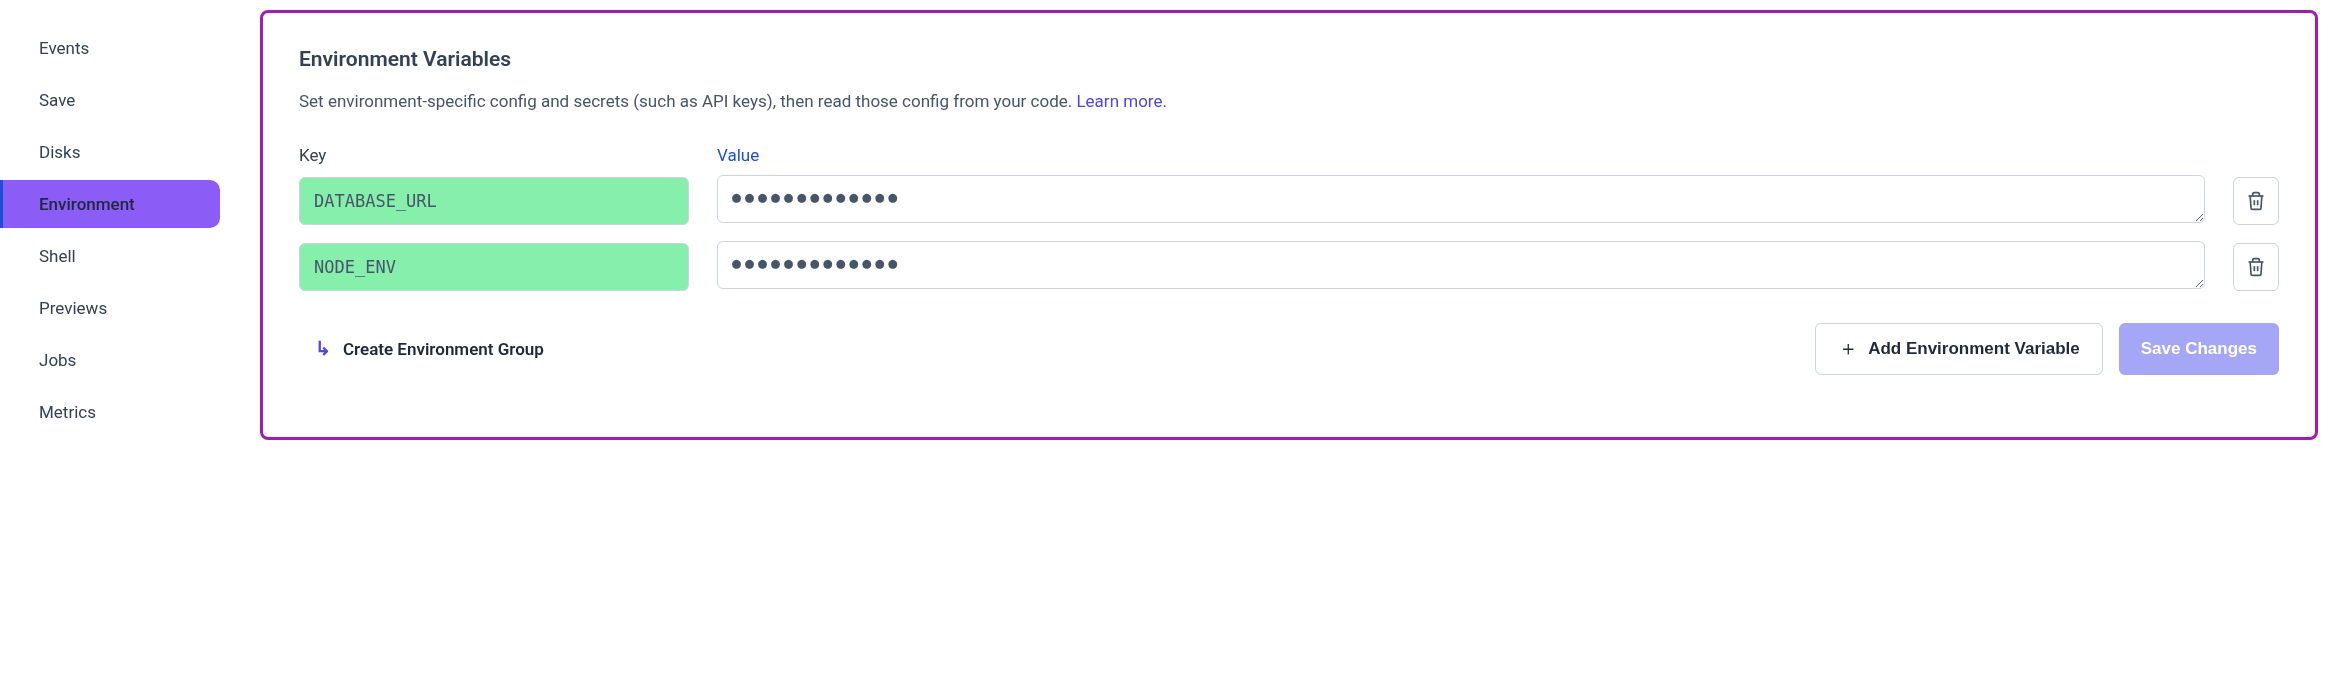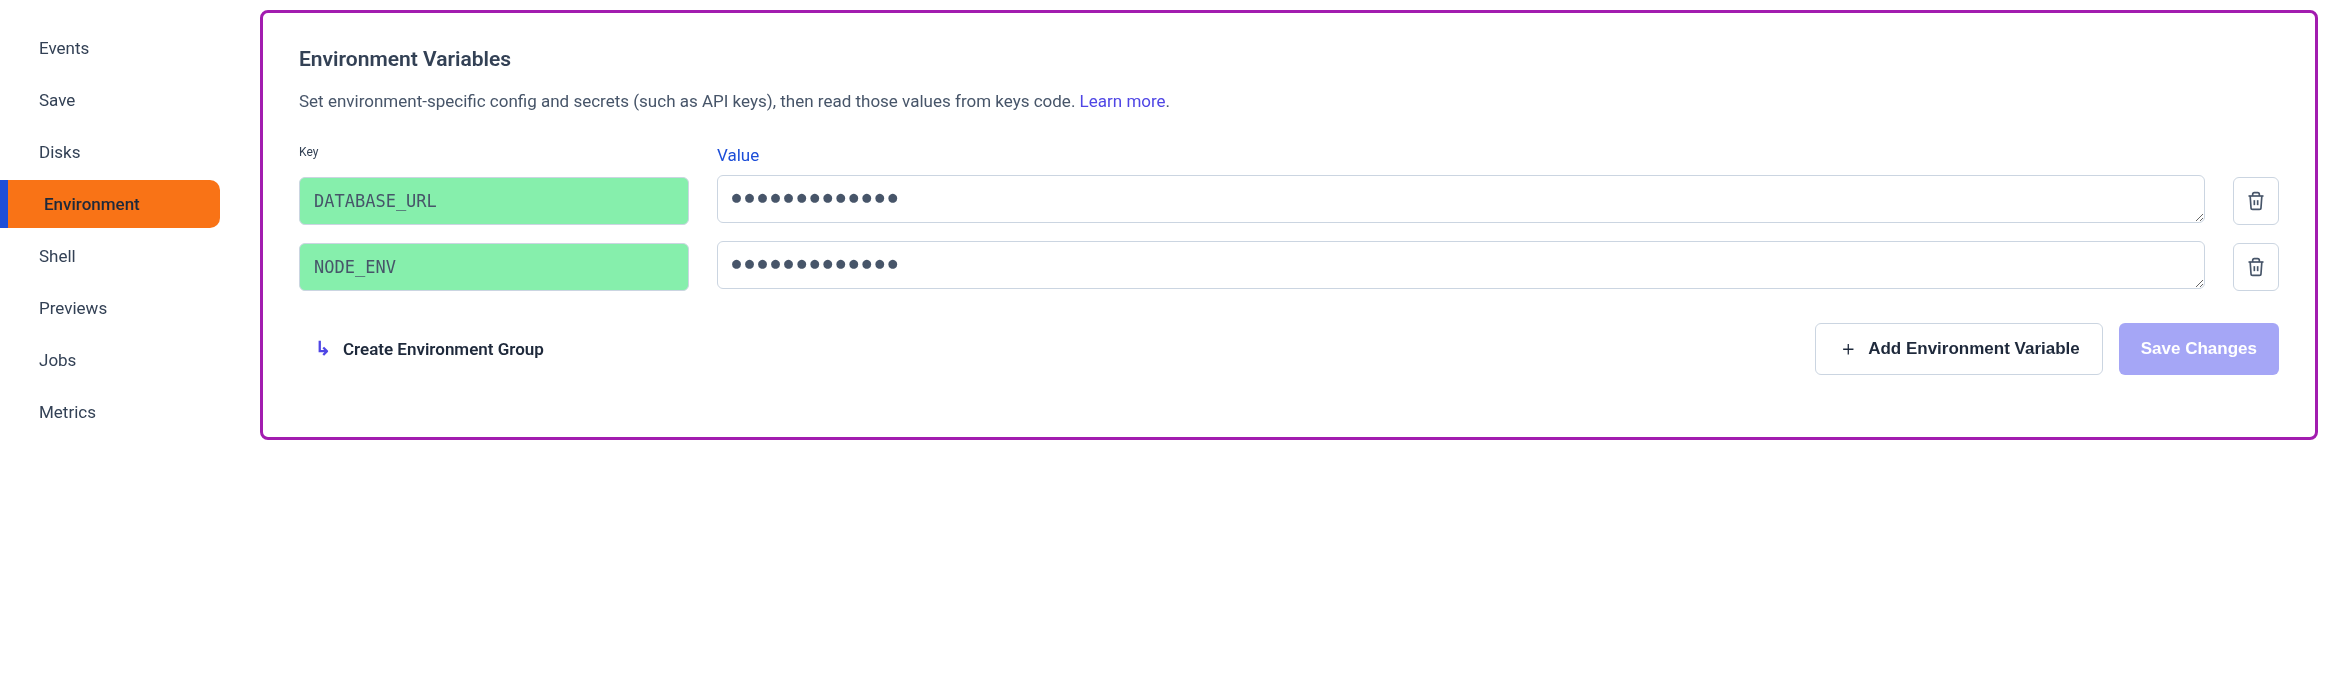--- a/index.html
+++ b/index.html
@@ -22,22 +22,22 @@
     .sidebar-item {
       padding: 14px 18px 14px 36px;
       color: #334155;
       font-size: 17px;
       cursor: pointer;
       border-left: 3px solid transparent;
       border-radius: 0 10px 10px 0;
       margin: 4px 0;
     }
     .sidebar-item.active {
-      background: #f97316;
-      border-left: 8px solid #1d4ed8;
+      background: #8b5cf6;
+      border-left: 3px solid #1d4ed8;
       color: #1e293b;
       font-weight: 500;
     }
     .main-card {
       flex: 1;
       border: 3px solid #a21caf;
       border-radius: 8px;
       padding: 34px 36px 30px 36px;
     }
     .section-title {
@@ -57,21 +57,21 @@
       cursor: pointer;
       text-align: center;
     }
     .env-header-row {
       display: flex;
       gap: 28px;
       margin-bottom: 10px;
     }
     .env-header-key {
       width: 390px;
-      font-size: 12px;
+      font-size: 17px;
       color: #334155;
     }
     .env-header-value {
       flex: 1;
       font-size: 17px;
       color: #1d4ed8;
     }
     .env-row {
       display: flex;
       gap: 28px;
@@ -181,21 +181,21 @@
     <div class="sidebar-item active"><span>Environment</span></div>
     <div class="sidebar-item"><span>Shell</span></div>
     <div class="sidebar-item"><span>Previews</span></div>
     <div class="sidebar-item"><span>Jobs</span></div>
     <div class="sidebar-item"><span>Metrics</span></div>
   </nav>
 
   <section class="main-card">
     <h2 class="section-title">Environment Variables</h2>
     <p class="section-desc">
-      <span>Set environment-specific config and secrets (such as API keys), then read those values from keys code. </span><span class="link">Learn more</span><span>.</span>
+      <span>Set environment-specific config and secrets (such as API keys), then read those config from your code. </span><span class="link">Learn more</span><span>.</span>
     </p>
 
     <div class="env-header-row">
       <div class="env-header-key">Key</div>
       <div class="env-header-value">Value</div>
     </div>
 
     <div class="env-row">
       <input class="env-key-input" type="text" value="DATABASE_URL" style="">
       <div class="env-value-wrap">

